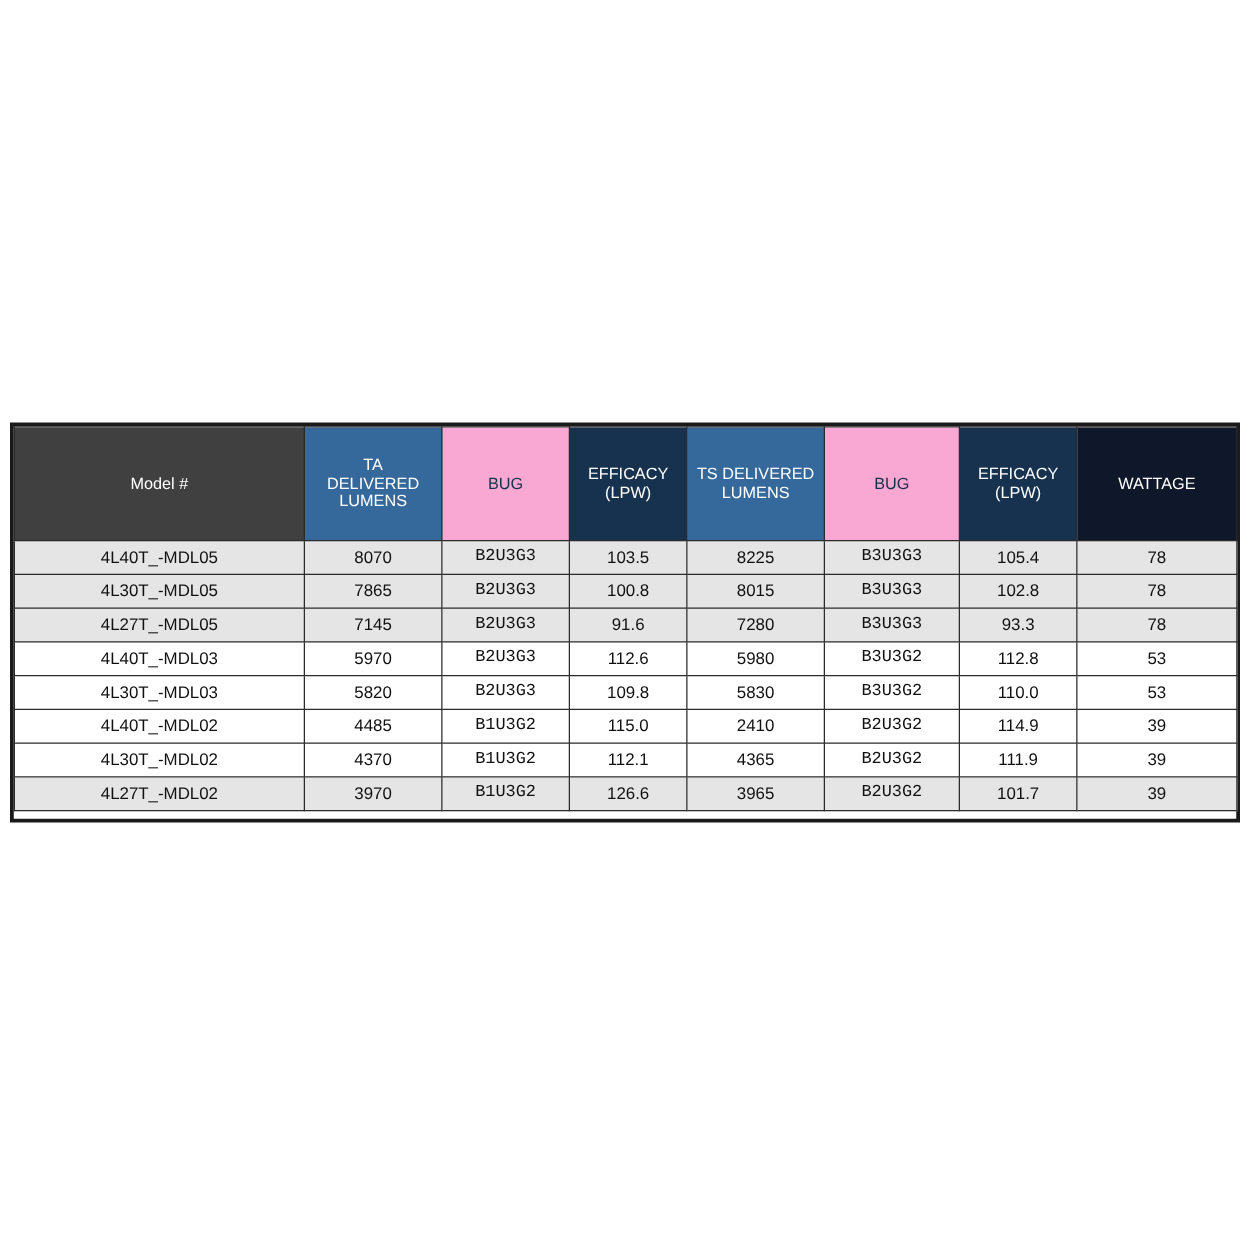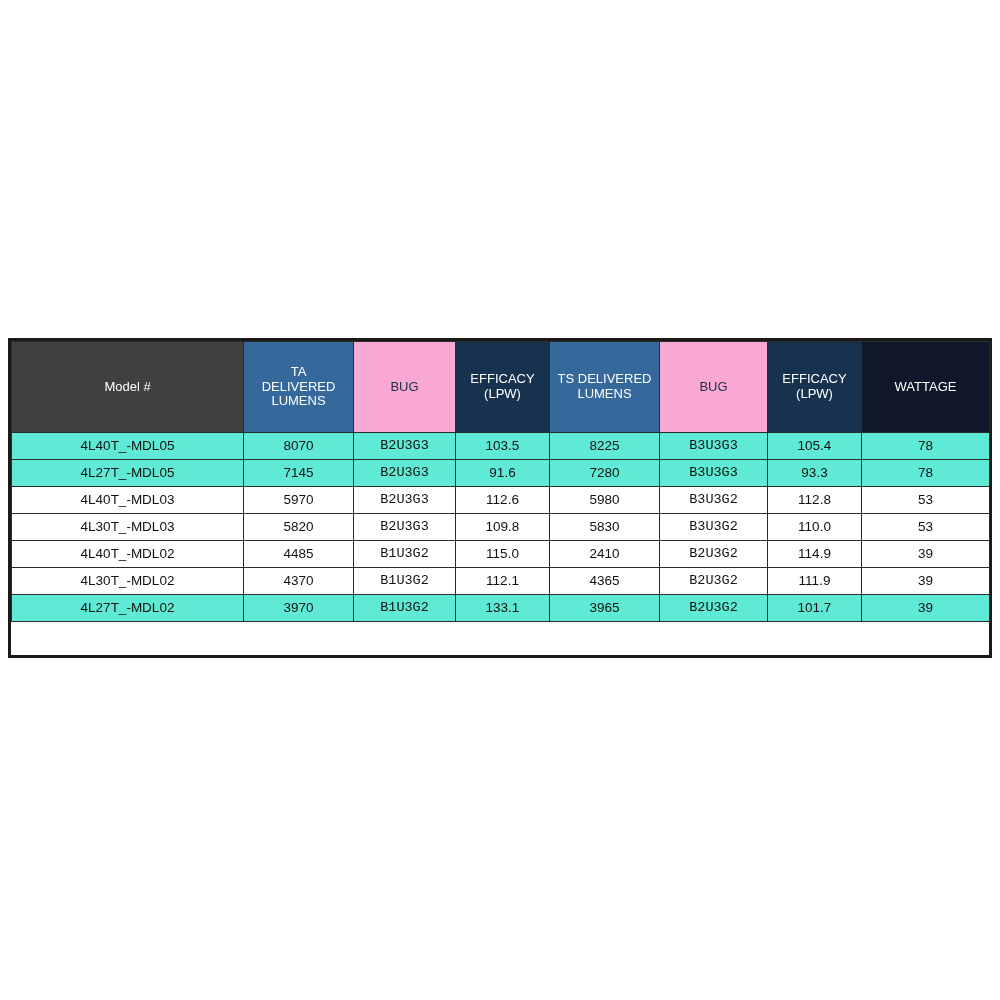--- a/index.html
+++ b/index.html
@@ -81,21 +81,21 @@
     color: #ffffff;
     font-size: 12.5px;
   }
 
   
   tr.body-row td {
     height: 26px;
     font-size: 13.5px;
   }
   tr.shade td {
-    background: #5eead4;
+    background: #e5e5e5;
   }
   tr.plain td {
     background: #ffffff;
     margin-left: 42px;
   }
 
   td.c-model { font-size: 13.5px; }
   td.c-bug   { font-size: 13.5px; font-family: Liberation Mono, monospace; }
 
   
@@ -163,20 +163,30 @@
           <td class="c-model">4L40T_-MDL05</td>
           <td>8070</td>
           <td class="c-bug">B2U3G3</td>
           <td>103.5</td>
           <td>8225</td>
           <td class="c-bug">B3U3G3</td>
           <td>105.4</td>
           <td>78</td>
         </tr>
 
+        <tr class="body-row shade">
+          <td class="c-model">4L30T_-MDL05</td>
+          <td>7865</td>
+          <td class="c-bug">B2U3G3</td>
+          <td>100.8</td>
+          <td>8015</td>
+          <td class="c-bug">B3U3G3</td>
+          <td>102.8</td>
+          <td>78</td>
+        </tr>
 
         <tr class="body-row shade">
           <td class="c-model">4L27T_-MDL05</td>
           <td>7145</td>
           <td class="c-bug">B2U3G3</td>
           <td>91.6</td>
           <td>7280</td>
           <td class="c-bug">B3U3G3</td>
           <td>93.3</td>
           <td>78</td>
@@ -224,21 +234,21 @@
           <td>4365</td>
           <td class="c-bug">B2U3G2</td>
           <td>111.9</td>
           <td>39</td>
         </tr>
 
         <tr class="body-row shade">
           <td class="c-model">4L27T_-MDL02</td>
           <td>3970</td>
           <td class="c-bug">B1U3G2</td>
-          <td>133.1</td>
+          <td>126.6</td>
           <td>3965</td>
           <td class="c-bug">B2U3G2</td>
           <td>101.7</td>
           <td>39</td>
         </tr>
 
       </tbody>
     </table>
   </div>
 </div>

